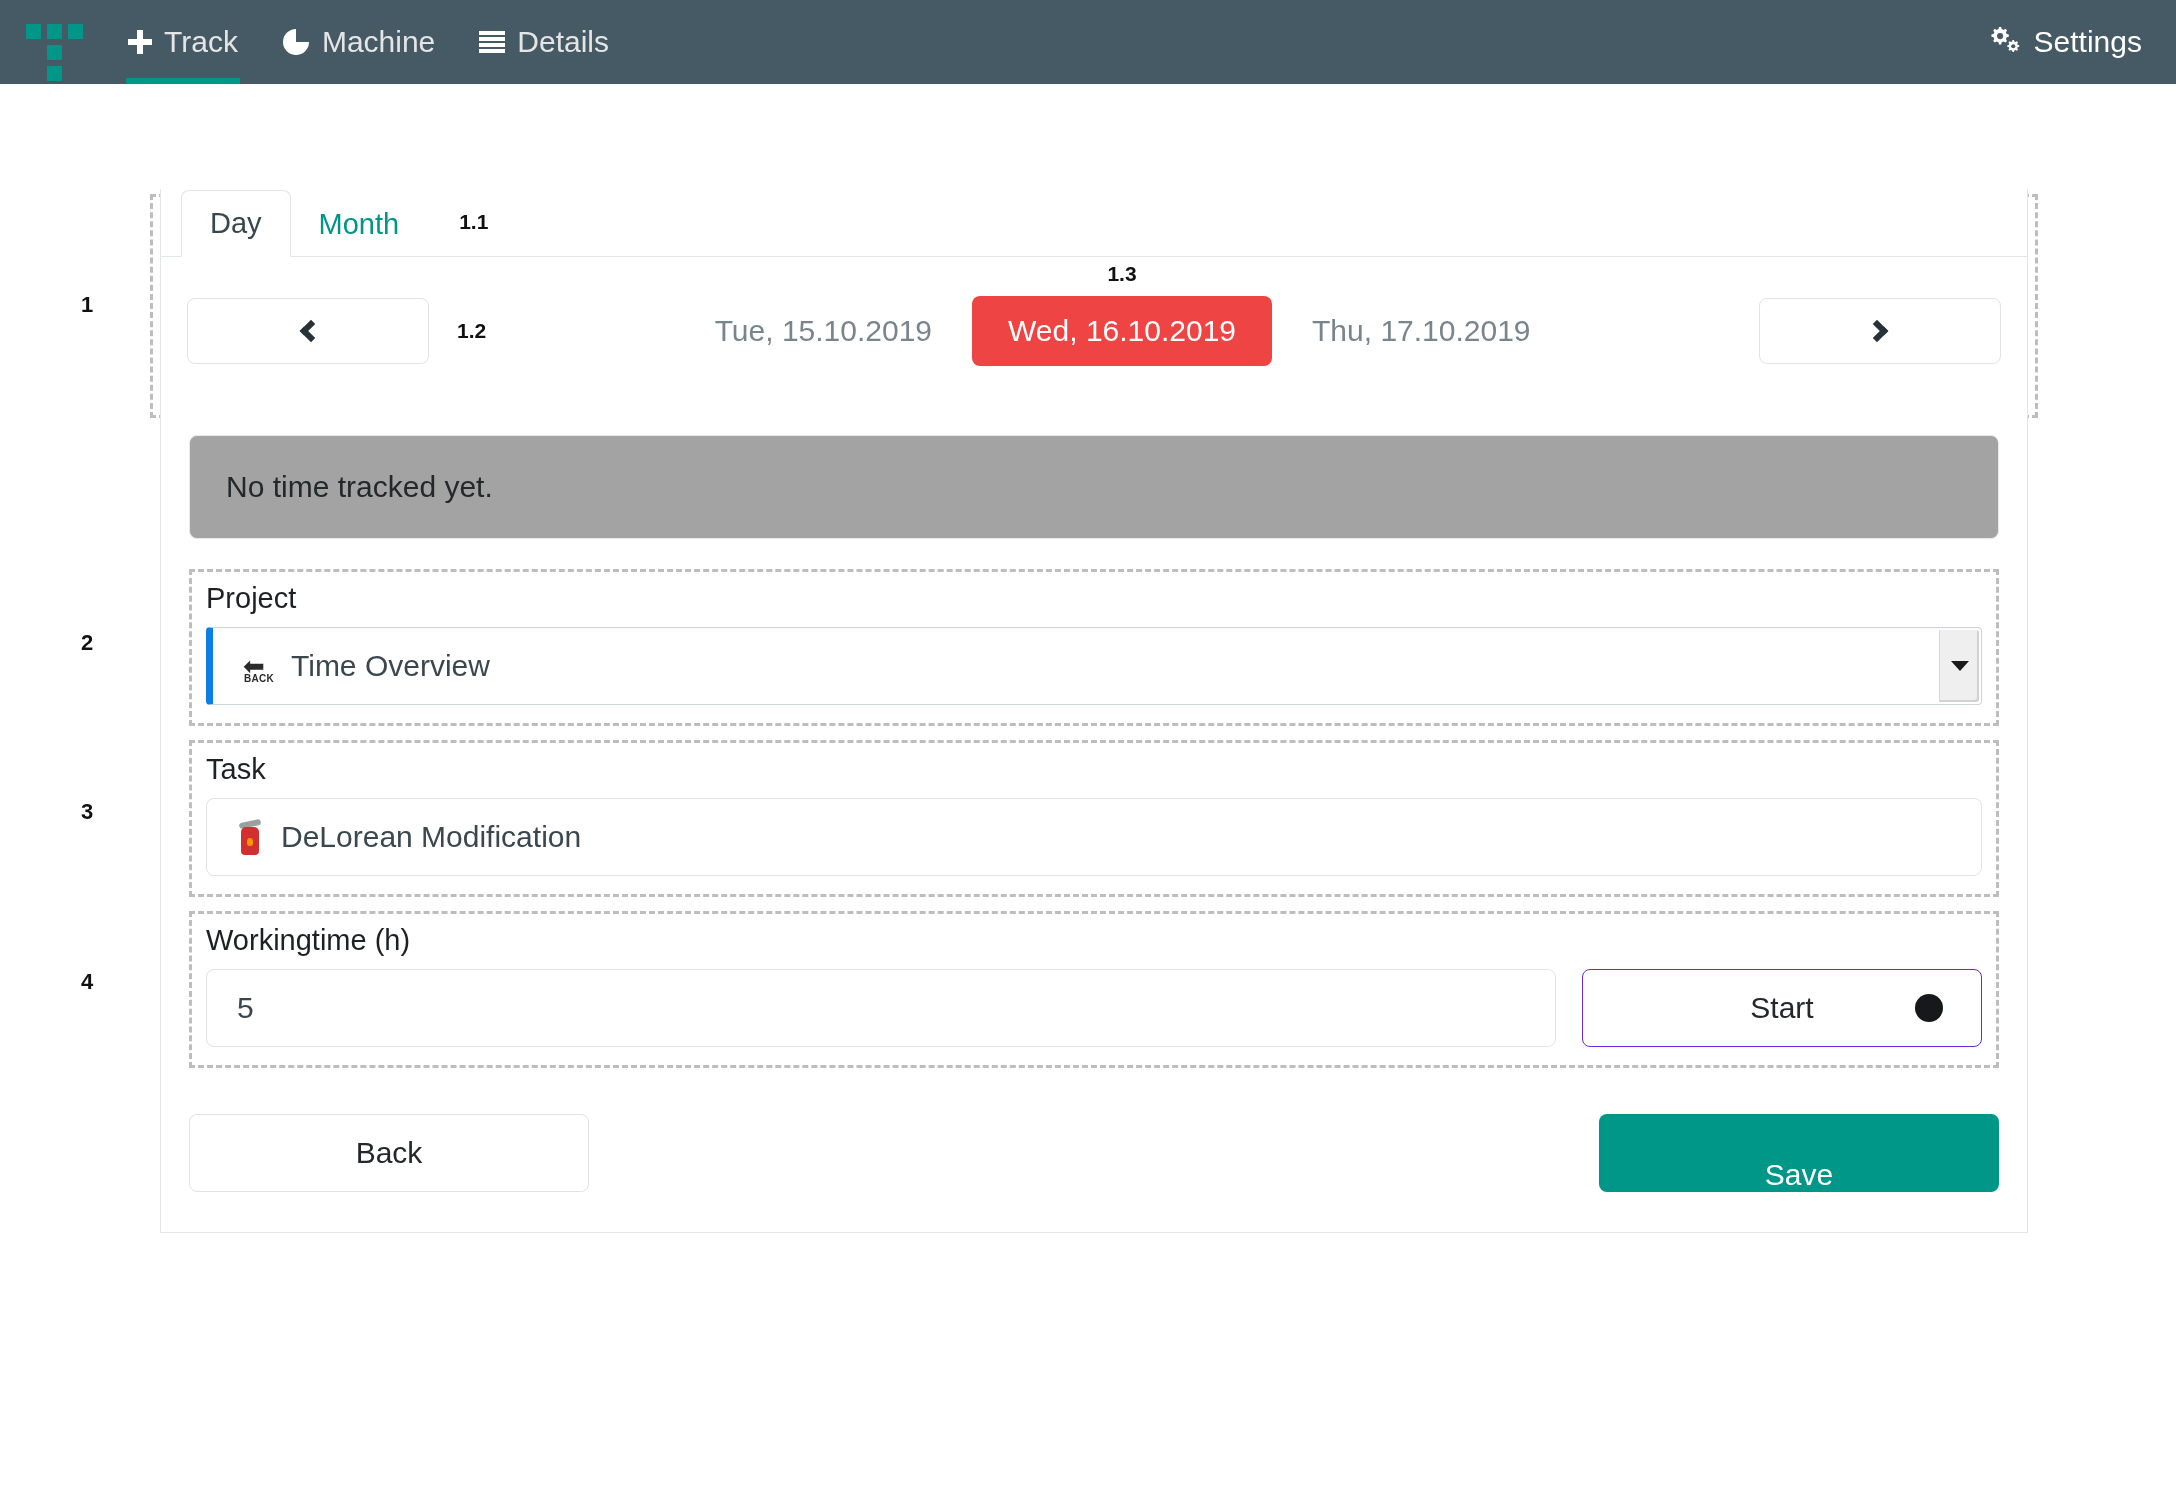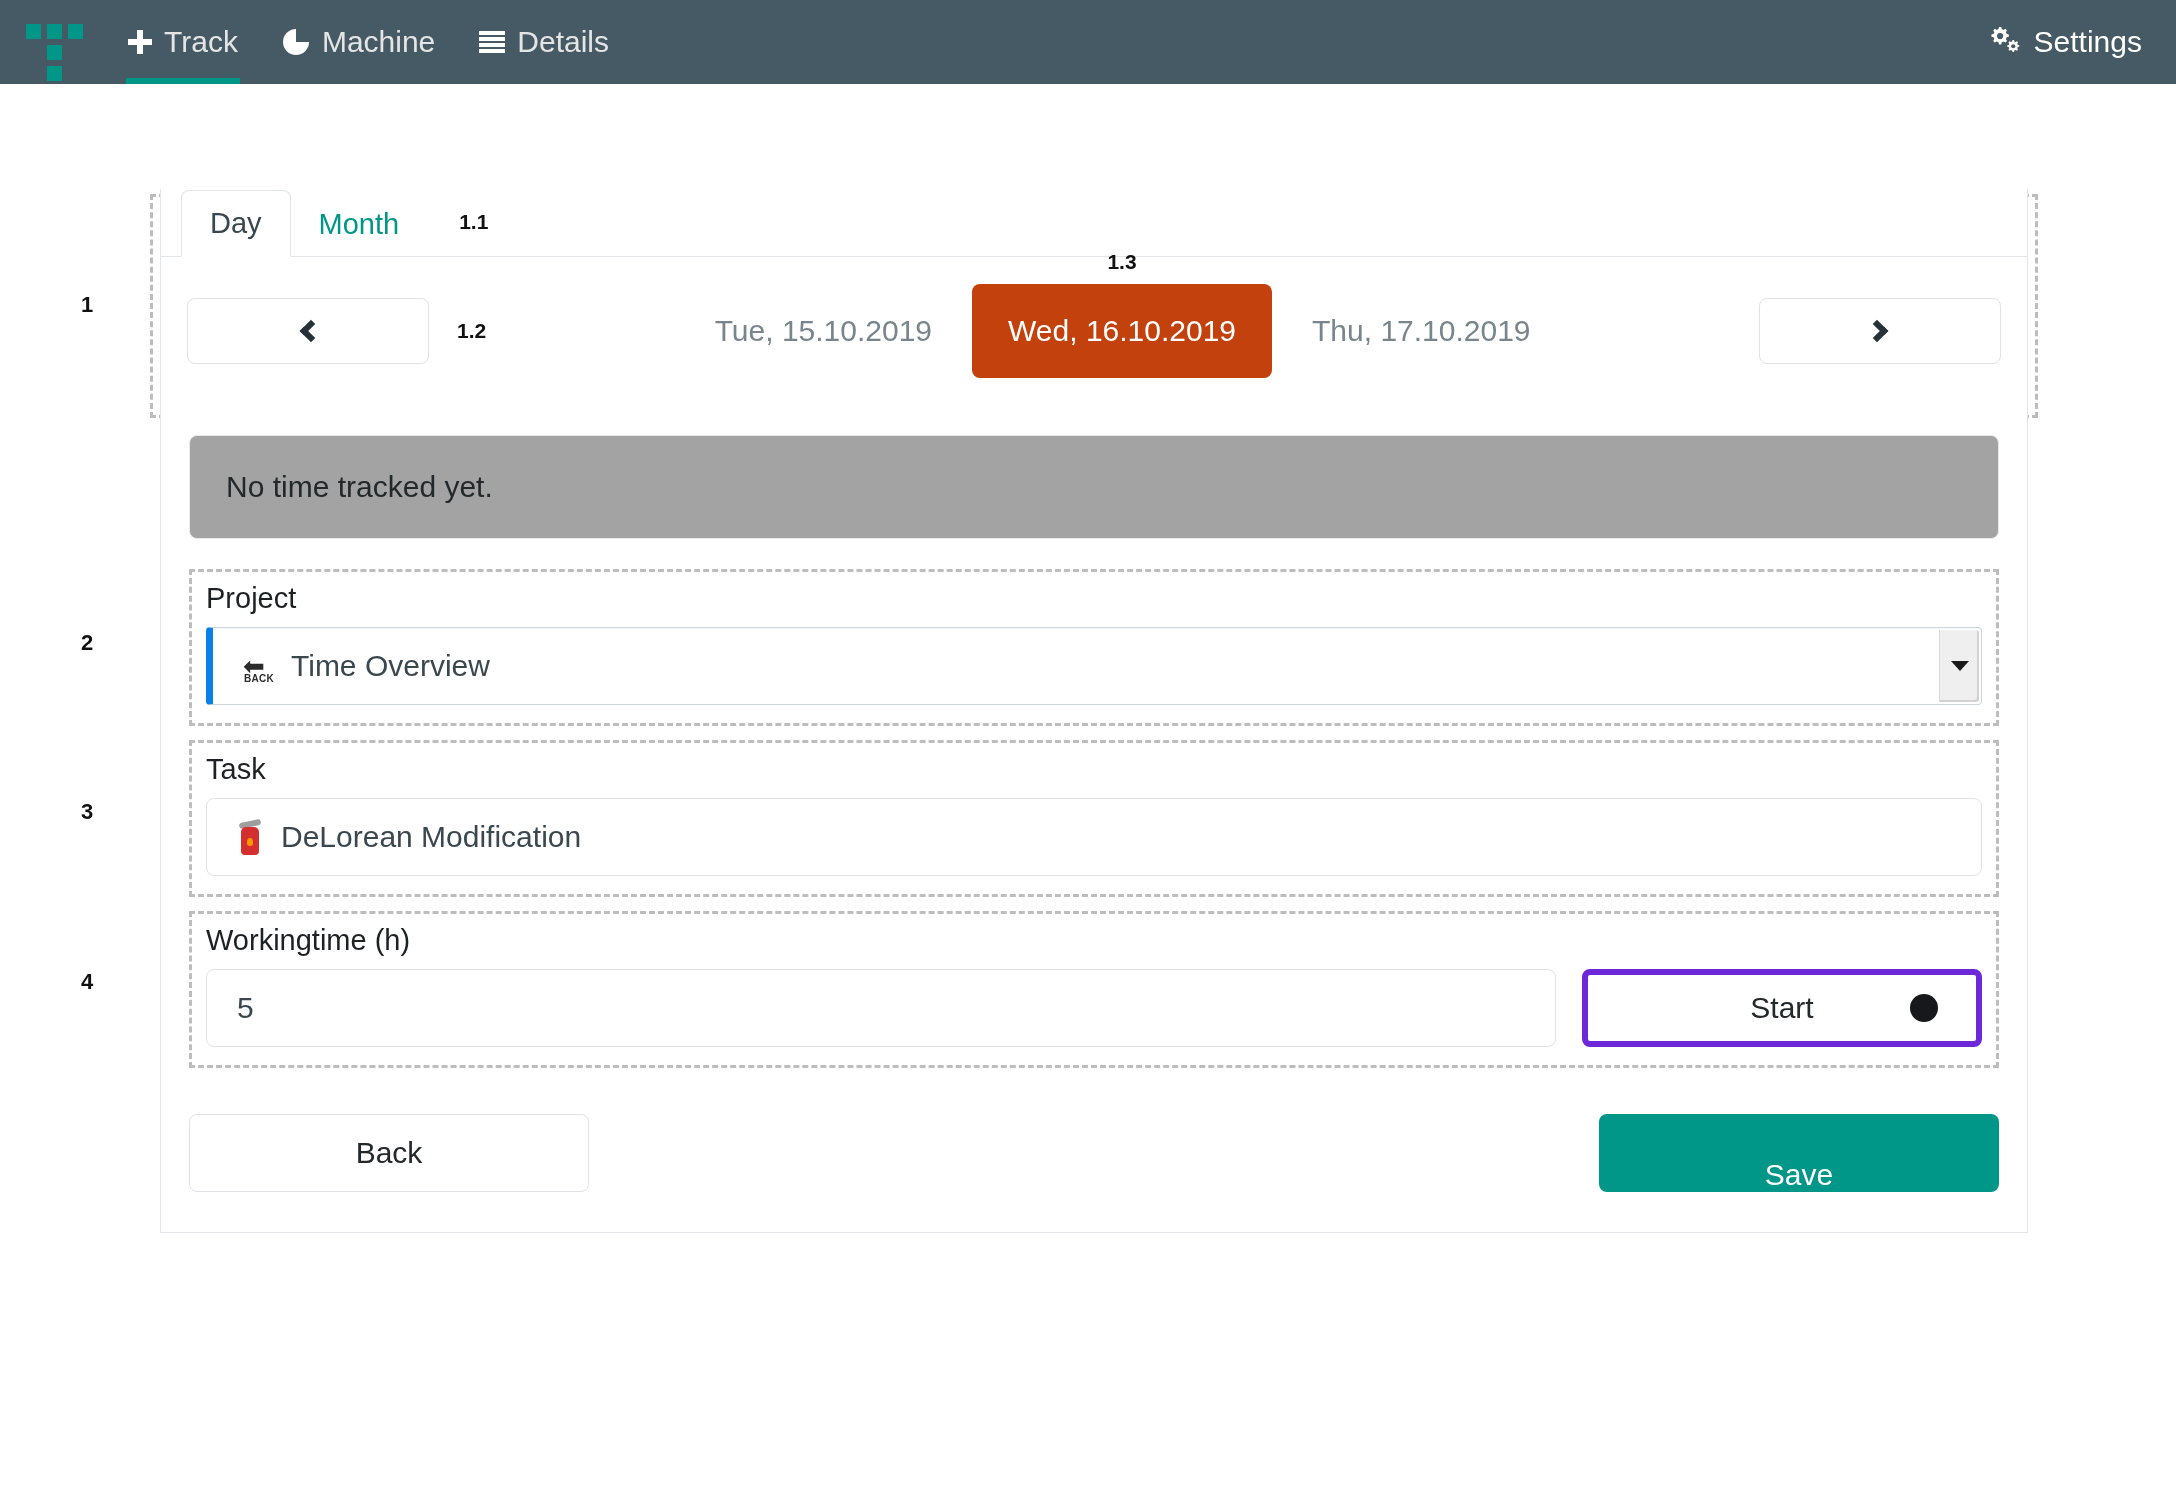--- a/index.html
+++ b/index.html
@@ -190,23 +190,23 @@
   .date-plain {
     font-size: 30px;
     color: #78858c;
     padding: 12px 18px;
     cursor: pointer;
     white-space: nowrap;
   }
   .date-active {
     font-size: 30px;
     color: #ffffff;
-    background: #c2410c;
-    border-radius: 8px;
-    padding: 30px 36px;
+    background: #ef4444;
+    border-radius: 8px;
+    padding: 18px 36px;
     cursor: pointer;
     white-space: nowrap;
     position: relative;
   }
   .annot-13 {
     position: absolute;
     top: -34px;
     left: 50%;
     transform: translateX(-50%);
     font-size: 21px; font-weight: bold; color: #111;
@@ -303,21 +303,21 @@
     gap: 18px;
   }
 
   .row-flex { display: flex; gap: 26px; }
   .row-flex .text-input { flex: 1; }
 
   .start-btn {
     width: 400px;
     height: 78px;
     background: #fff;
-    border: 6px solid #6d28d9;
+    border: 1px solid #6d28d9;
     border-radius: 8px;
     display: flex; align-items: center; justify-content: center;
     gap: 0;
     font-size: 30px;
     color: #23282b;
     cursor: pointer;
     position: relative;
   }
   .rec-dot {
     position: absolute;

